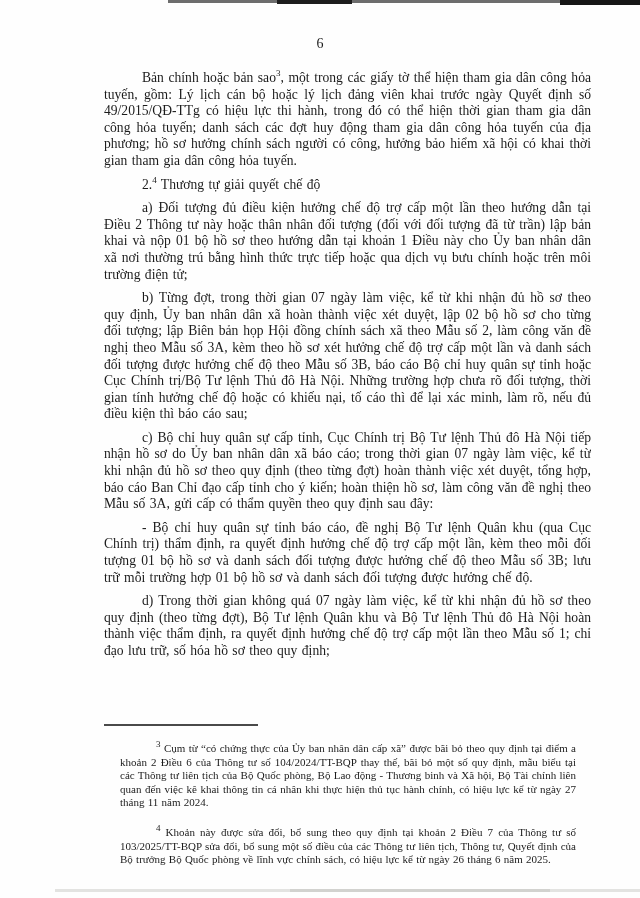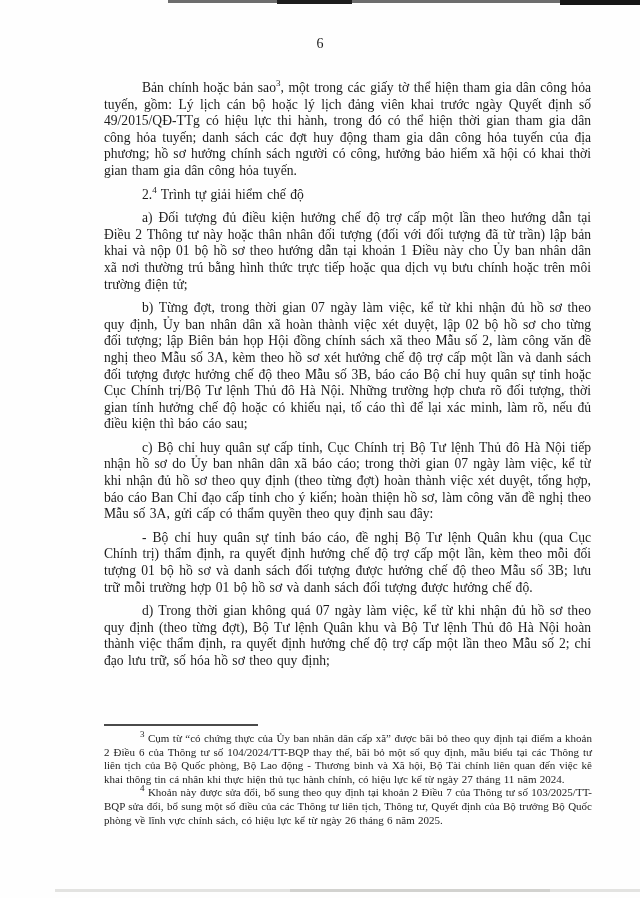--- a/index.html
+++ b/index.html
@@ -22,21 +22,21 @@
 
   .page-number {
     position: absolute; top: 36px; left: 0; right: 0;
     text-align: center;
     font-size: 14px;
     color: #1b1b1b;
   }
 
   .content {
     position: absolute;
-    left: 104px; right: 49px; top: 80px;
+    left: 104px; right: 49px; top: 70px;
     height: 652px;
     overflow: hidden;
   }
   .content p {
     margin: 0 0 7px 0;
     font-size: 13.6px;
     line-height: 16.6px;
     text-align: justify;
     text-indent: 38px;
     word-spacing: 1px;
@@ -52,46 +52,46 @@
     position: absolute;
     left: 104px; right: 48px; top: 724px;
   }
   .footnote-sep {
     width: 154px;
     border: 0;
     border-top: 2px solid #4a4a4a;
     margin: 0 0 6px 0;
   }
   .footnotes p {
-    margin: 0;
+    margin: 16px;
     font-size: 11px;
     line-height: 13.6px;
     text-align: justify;
     text-indent: 36px;
     word-spacing: 0.5px;
   }
 </style>
 </head>
 <body>
 
 <div class="page">
   <div class="scan-top-1"></div>
   <div class="scan-top-2"></div>
   <div class="scan-top-3"></div>
 
   <div class="page-number">6</div>
 
   <div class="content" id="body-text">
       <p><span>Bản chính hoặc bản sao</span><sup>3</sup><span>, một trong các giấy tờ thể hiện tham gia dân công hỏa tuyến, gồm: Lý lịch cán bộ hoặc lý lịch đảng viên khai trước ngày Quyết định số 49/2015/QĐ-TTg có hiệu lực thi hành, trong đó có thể hiện thời gian tham gia dân công hỏa tuyến; danh sách các đợt huy động tham gia dân công hỏa tuyến của địa phương; hồ sơ hưởng chính sách người có công, hưởng bảo hiểm xã hội có khai thời gian tham gia dân công hỏa tuyến.</span></p>
-      <p class="heading"><span>2.</span><sup>4</sup><span> Trình tự giải hiểm chế độ</span></p>
+      <p class="heading"><span>2.</span><sup>4</sup><span> Thương tự giải quyết chế độ</span></p>
       <p><span>a) Đối tượng đủ điều kiện hưởng chế độ trợ cấp một lần theo hướng dẫn tại Điều 2 Thông tư này hoặc thân nhân đối tượng (đối với đối tượng đã từ trần) lập bản khai và nộp 01 bộ hồ sơ theo hướng dẫn tại khoản 1 Điều này cho Ủy ban nhân dân xã nơi thường trú bằng hình thức trực tiếp hoặc qua dịch vụ bưu chính hoặc trên môi trường điện tử;</span></p>
       <p><span>b) Từng đợt, trong thời gian 07 ngày làm việc, kể từ khi nhận đủ hồ sơ theo quy định, Ủy ban nhân dân xã hoàn thành việc xét duyệt, lập 02 bộ hồ sơ cho từng đối tượng; lập Biên bản họp Hội đồng chính sách xã theo Mẫu số 2, làm công văn đề nghị theo Mẫu số 3A, kèm theo hồ sơ xét hưởng chế độ trợ cấp một lần và danh sách đối tượng được hưởng chế độ theo Mẫu số 3B, báo cáo Bộ chỉ huy quân sự tỉnh hoặc Cục Chính trị/Bộ Tư lệnh Thủ đô Hà Nội. Những trường hợp chưa rõ đối tượng, thời gian tính hưởng chế độ hoặc có khiếu nại, tố cáo thì để lại xác minh, làm rõ, nếu đủ điều kiện thì báo cáo sau;</span></p>
       <p><span>c) Bộ chỉ huy quân sự cấp tỉnh, Cục Chính trị Bộ Tư lệnh Thủ đô Hà Nội tiếp nhận hồ sơ do Ủy ban nhân dân xã báo cáo; trong thời gian 07 ngày làm việc, kể từ khi nhận đủ hồ sơ theo quy định (theo từng đợt) hoàn thành việc xét duyệt, tổng hợp, báo cáo Ban Chỉ đạo cấp tỉnh cho ý kiến; hoàn thiện hồ sơ, làm công văn đề nghị theo Mẫu số 3A, gửi cấp có thẩm quyền theo quy định sau đây:</span></p>
       <p><span>- Bộ chỉ huy quân sự tỉnh báo cáo, đề nghị Bộ Tư lệnh Quân khu (qua Cục Chính trị) thẩm định, ra quyết định hưởng chế độ trợ cấp một lần, kèm theo mỗi đối tượng 01 bộ hồ sơ và danh sách đối tượng được hưởng chế độ theo Mẫu số 3B; lưu trữ mỗi trường hợp 01 bộ hồ sơ và danh sách đối tượng được hưởng chế độ.</span></p>
-      <p><span>d) Trong thời gian không quá 07 ngày làm việc, kể từ khi nhận đủ hồ sơ theo quy định (theo từng đợt), Bộ Tư lệnh Quân khu và Bộ Tư lệnh Thủ đô Hà Nội hoàn thành việc thẩm định, ra quyết định hưởng chế độ trợ cấp một lần theo Mẫu số 2; chỉ đạo lưu trữ, số hóa hồ sơ theo quy định;</span></p>
+      <p><span>d) Trong thời gian không quá 07 ngày làm việc, kể từ khi nhận đủ hồ sơ theo quy định (theo từng đợt), Bộ Tư lệnh Quân khu và Bộ Tư lệnh Thủ đô Hà Nội hoàn thành việc thẩm định, ra quyết định hưởng chế độ trợ cấp một lần theo Mẫu số 1; chỉ đạo lưu trữ, số hóa hồ sơ theo quy định;</span></p>
     </div>
 
   <div class="footnote-block">
     <hr class="footnote-sep">
     <div class="footnotes" id="footnote-text">
         <p><sup>3</sup><span> Cụm từ “có chứng thực của Ủy ban nhân dân cấp xã” được bãi bỏ theo quy định tại điểm a khoản 2 Điều 6 của Thông tư số 104/2024/TT-BQP thay thế, bãi bỏ một số quy định, mẫu biểu tại các Thông tư liên tịch của Bộ Quốc phòng, Bộ Lao động - Thương binh và Xã hội, Bộ Tài chính liên quan đến việc kê khai thông tin cá nhân khi thực hiện thủ tục hành chính, có hiệu lực kể từ ngày 27 tháng 11 năm 2024.</span></p>
         <p><sup>4</sup><span> Khoản này được sửa đổi, bổ sung theo quy định tại khoản 2 Điều 7 của Thông tư số 103/2025/TT-BQP sửa đổi, bổ sung một số điều của các Thông tư liên tịch, Thông tư, Quyết định của Bộ trưởng Bộ Quốc phòng về lĩnh vực chính sách, có hiệu lực kể từ ngày 26 tháng 6 năm 2025.</span></p>
       </div>
   </div>
 

